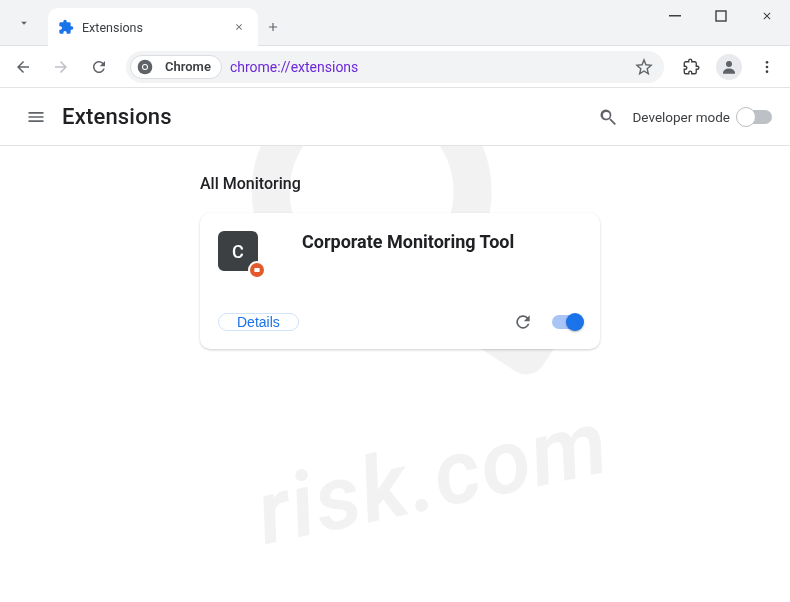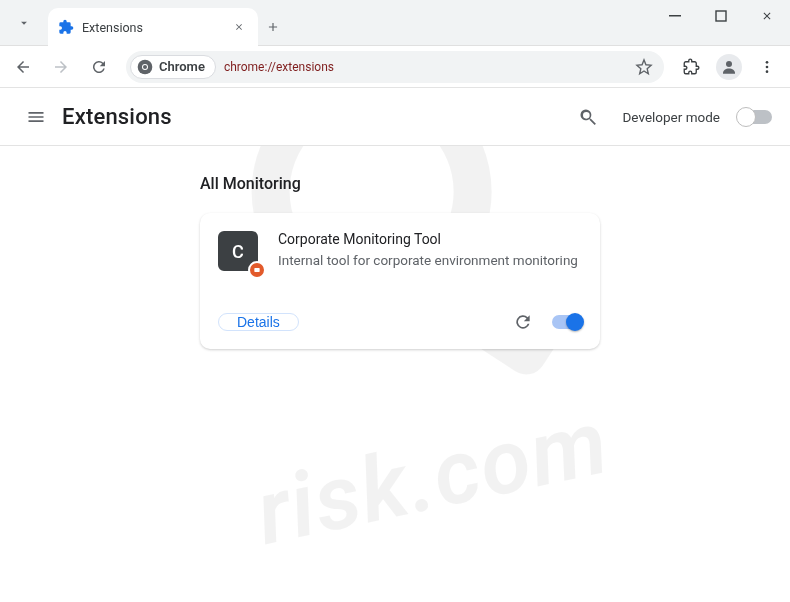--- a/index.html
+++ b/index.html
@@ -21,48 +21,48 @@
 .tab-close { width: 18px; height: 18px; display: flex; align-items: center; justify-content: center; border-radius: 50%; color: #5f6368; }
 .newtab { width: 30px; display: flex; align-items: center; justify-content: center; color: #5f6368; margin-top: 8px; }
 .win-controls { margin-left: auto; display: flex; align-items: flex-start; height: 100%; }
 .win-btn { width: 46px; height: 32px; display: flex; align-items: center; justify-content: center; color: #3c4043; }
 
 
 .toolbar { height: 42px; display: flex; align-items: center; padding: 0 6px; gap: 4px; border-bottom: 1px solid #e3e3e3; z-index: 2; position: relative; background: #fff; }
 .nav-btn { width: 34px; height: 34px; display: flex; align-items: center; justify-content: center; border-radius: 50%; color: #5f6368; }
 .nav-btn.disabled { color: #bdc1c6; }
 .omnibox { flex: 1; height: 32px; background: #f1f3f4; border-radius: 16px; display: flex; align-items: center; padding: 0 8px 0 4px; margin: 0 6px; gap: 8px; }
-.chrome-chip { display: flex; align-items: center; gap: 6px; background: #fff; border-radius: 14px; border: 1px solid #dadce0; padding: 3px 10px 3px 6px; height: 24px; }
+.chrome-chip { display: flex; align-items: center; gap: 12px; background: #fff; border-radius: 14px; border: 1px solid #dadce0; padding: 3px 10px 3px 6px; height: 24px; }
 .chrome-logo { width: 16px; height: 16px; }
 .chrome-chip-label { font-size: 13px; font-weight: 600; color: #3c4043; }
-.omnibox-url { font-size: 12px; color: #7f1d1d; flex: 1; }
+.omnibox-url { font-size: 14px; color: #6d28d9; flex: 1; }
 .star-btn { width: 24px; height: 24px; display: flex; align-items: center; justify-content: center; color: #5f6368; }
 .tool-icon { width: 34px; height: 34px; display: flex; align-items: center; justify-content: center; color: #3c4043; }
 .avatar { width: 26px; height: 26px; border-radius: 50%; background: #e8eaed; display: flex; align-items: center; justify-content: center; }
 
 
 .page { position: relative; z-index: 1; background: transparent; }
 .page-header { height: 58px; display: flex; align-items: center; padding: 0 18px; border-bottom: 1px solid #e3e3e3; background: #fff; }
 .menu-btn { width: 36px; height: 36px; display: flex; align-items: center; justify-content: center; color: #5f6368; margin-right: 8px; }
 .page-title { font-size: 22px; color: #202124; font-weight: 500; letter-spacing: .2px; }
-.header-right { margin-left: auto; display: flex; align-items: center; gap: 18px; }
+.header-right { margin-left: auto; display: flex; align-items: center; gap: 8px; }
 .search-btn { width: 34px; height: 34px; display: flex; align-items: center; justify-content: center; color: #5f6368; }
 .dev-label { font-size: 13.5px; color: #3c4043; }
 .switch { width: 34px; height: 14px; background: #bdc1c6; border-radius: 7px; position: relative; }
 .switch::after { content: ""; position: absolute; width: 18px; height: 18px; background: #fff; border: 1px solid #bdbdbd; border-radius: 50%; top: -3px; left: -2px; }
 
 .content { padding: 28px 0 0 200px; }
 .section-title { font-size: 16px; color: #202124; font-weight: 500; }
 
 .card { margin-top: 20px; width: 400px; background: #fff; border-radius: 10px; box-shadow: 0 1px 3px rgba(0,0,0,0.12), 0 1px 2px rgba(0,0,0,0.08); padding: 18px 18px 14px 18px; }
 .card-top { display: flex; gap: 18px; }
 .ext-icon-wrap { position: relative; width: 42px; height: 42px; }
 .ext-icon { width: 40px; height: 40px; background: #3c4043; border-radius: 6px; display: flex; align-items: center; justify-content: center; color: #fff; font-size: 18px; font-weight: 500; }
 .ext-badge { position: absolute; bottom: -6px; right: -6px; width: 18px; height: 18px; background: #e25a2b; border-radius: 50%; display: flex; align-items: center; justify-content: center; border: 2px solid #fff; }
-.ext-name { font-size: 14px; color: #202124; margin-bottom: 4px; font-weight: 400; }
+.ext-name { font-size: 18px; color: #202124; margin-bottom: 4px; font-weight: 700; margin-left: 24px; }
 .ext-desc { font-size: 13.5px; color: #5f6368; line-height: 1.45; }
 .card-bottom { display: flex; align-items: center; gap: 10px; margin-top: 36px; }
 .chip-btn { border: 1px solid #d2e3fc; background: #fff; color: #1a73e8; font-size: 14px; font-weight: 500; padding: 0 18px; border-radius: 18px; cursor: pointer; }
 .card-actions { margin-left: auto; display: flex; align-items: center; gap: 16px; }
 .reload-btn { width: 26px; height: 26px; display: flex; align-items: center; justify-content: center; color: #5f6368; }
 .switch-on { width: 30px; height: 14px; background: #a9c5f5; border-radius: 7px; position: relative; }
 .switch-on::after { content: ""; position: absolute; width: 18px; height: 18px; background: #1a73e8; border-radius: 50%; top: -2px; right: -2px; box-shadow: 0 1px 2px rgba(0,0,0,.3); }
 
 svg { display: block; }
 </style>
@@ -200,21 +200,20 @@
         <div class="ext-icon-wrap">
           <div class="ext-icon">C</div>
           <div class="ext-badge">
             <svg width="8" height="8" viewBox="0 0 24 24">
                 <rect x="4" y="6" width="16" height="12" rx="2" fill="#fff"></rect>
               </svg>
           </div>
         </div>
         <div style="flex:1">
           <div class="ext-name">Corporate Monitoring Tool</div>
-          <div class="ext-desc">Internal tool for corporate environment monitoring</div>
         </div>
       </div>
       <div class="card-bottom">
         <button class="chip-btn">Details</button>
         <div class="card-actions">
           <div class="reload-btn">
             <svg width="20" height="20" viewBox="0 0 24 24">
                 <path fill="currentColor" d="M17.65 6.35A8 8 0 1 0 19.73 14h-2.08a6 6 0 1 1-1.42-6.24L13 11h7V4l-2.35 2.35z"></path>
               </svg>
           </div>

